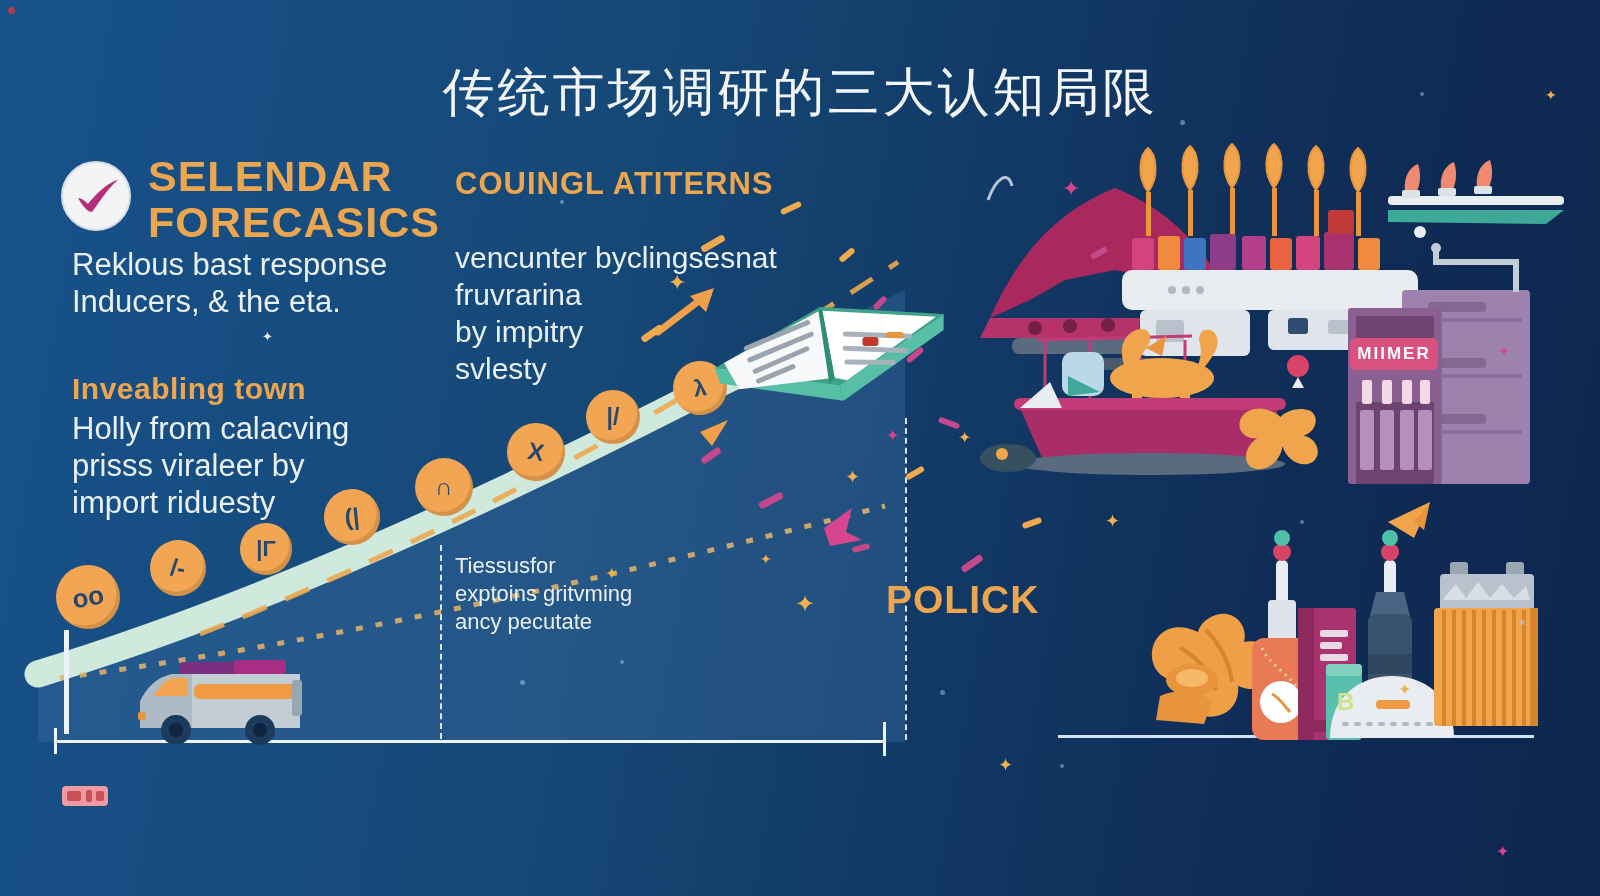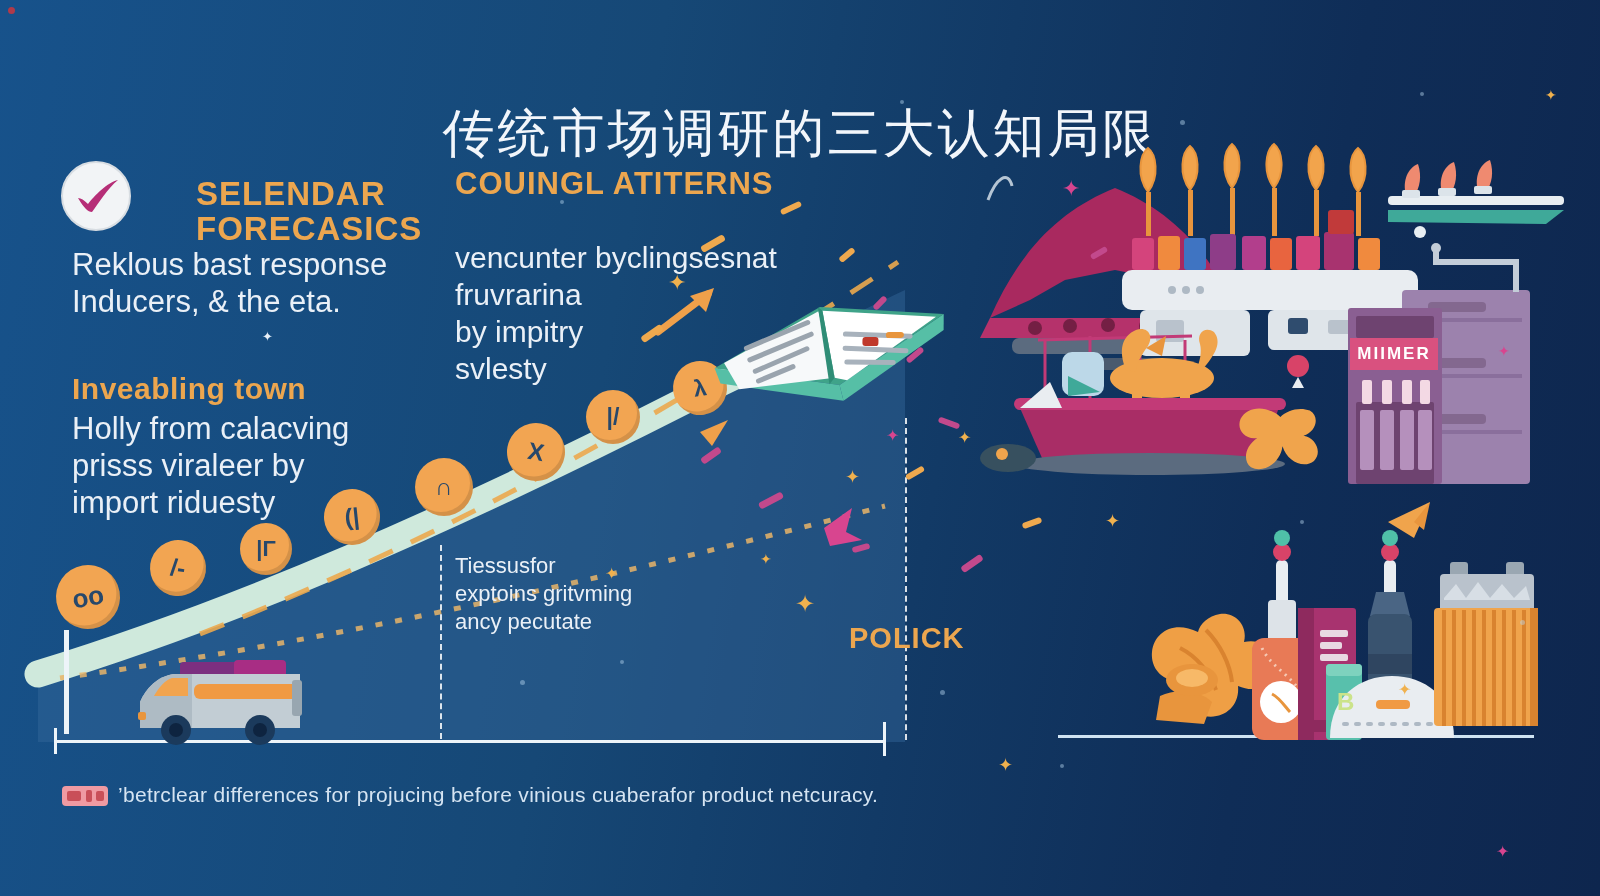--- a/index.html
+++ b/index.html
@@ -17,23 +17,23 @@
   .star.white{color:#E8F0F8;}
   .dash{border-radius:3px;}
   .milestone{
     border-radius:50%;background:#F2A552;
     display:flex;align-items:center;justify-content:center;
     color:#27486B;font-weight:700;
     box-shadow:inset -3px -4px 0 rgba(0,0,0,0.12);
   }
   .vdash{border-left:2px dashed rgba(255,255,255,0.85);}
   .dot{border-radius:50%;background:rgba(185,215,240,0.45);}
-  #title{left:0;top:58px;width:1600px;text-align:center;font-size:52px;letter-spacing:3px;color:#F2F6FB;font-weight:500;margin-top:41px;}
+  #title{left:0;top:58px;width:1600px;text-align:center;font-size:52px;letter-spacing:3px;color:#F2F6FB;font-weight:500;}
   #miimer-sign{background:#D9517F;color:#fff;font-weight:700;font-size:17px;letter-spacing:2px;
-    display:flex;align-items:center;justify-content:center;border-radius:0;}
+    display:flex;align-items:center;justify-content:center;border-radius:6px;}
   #legend-chip{background:#EF9AA2;border-radius:4px;}
   #legend-chip .seg{position:absolute;background:#C94F58;border-radius:2px;}
 </style>
 </head>
 <body>
 
 <div id="stage">
 
   <svg class="abs" style="left:0;top:0;" width="1600" height="896" viewBox="0 0 1600 896">
     <path d="M 38 674 C 240 612 450 520 690 398 C 740 372 800 340 905 290 L 905 742 L 38 742 Z" fill="#35699B" opacity="0.45"></path>
@@ -61,50 +61,49 @@
   <div class="abs vdash" style="left:905px;top:418px;height:322px;"></div>
 
   <div id="title" class="abs">传统市场调研的三大认知局限</div>
   <div class="abs" style="left:8px;top:7px;width:7px;height:7px;border-radius:50%;background:#B03A4A;"></div>
 
   <svg class="abs" style="left:60px;top:160px;" width="72" height="72" viewBox="0 0 72 72">
     <circle cx="36" cy="36" r="34" fill="#F2F4F6"></circle>
     <circle cx="36" cy="36" r="34" fill="none" stroke="#D8DDE2" stroke-width="2"></circle>
     <path d="M 18 38 C 24 48 28 52 32 52 C 38 44 48 28 58 20 C 48 22 34 36 28 44 C 24 40 21 38 18 38 Z" fill="#B62E77"></path>
   </svg>
-  <div class="abs pre h-orange" style="left:148px;top:177px;font-size:33px;line-height:1.06;letter-spacing:1px;margin-left:48px;">SELENDAR
+  <div class="abs pre h-orange" style="left:148px;top:154px;font-size:43px;line-height:1.06;letter-spacing:1px;">SELENDAR
 FORECASICS</div>
   <div class="abs pre body-txt" style="left:72px;top:246px;font-size:31px;line-height:1.2;">Reklous bast response
 Inducers, &amp; the eta.</div>
 
   <div class="abs pre body-txt" style="left:72px;top:410px;font-size:31px;line-height:1.2;">Holly from calacving
 prisss viraleer by
 import riduesty</div>
   <div class="abs h-orange" style="left:72px;top:372px;font-size:30px;letter-spacing:.5px;">Inveabling town</div>
 
   <div class="abs h-orange" style="left:455px;top:166px;font-size:31px;letter-spacing:1px;">COUINGL ATITERNS</div>
   <div class="abs pre body-txt" style="left:455px;top:204px;font-size:30px;line-height:1.23;margin-top:36px;">vencunter byclingsesnat
 fruvrarina
 by impitry
 svlesty</div>
 
   <div class="abs pre body-txt" style="left:455px;top:552px;font-size:22px;line-height:1.28;">Tiessusfor
 exptoins gritvming
 ancy pecutate</div>
 
-  <div class="abs h-orange" style="left:849px;top:578px;font-size:29px;letter-spacing:1px;margin-top:44px;">POLICK</div>
+  <div class="abs h-orange" style="left:886px;top:578px;font-size:39px;letter-spacing:1px;">POLICK</div>
 
   <div class="abs" style="left:1058px;top:735px;width:476px;height:3px;background:#CFE3F2;"></div>
 
   <div id="legend-chip" class="abs" style="left:62px;top:786px;width:46px;height:20px;">
     <span class="seg" style="left:5px;top:5px;width:14px;height:10px;"></span>
     <span class="seg" style="left:24px;top:4px;width:6px;height:12px;"></span>
     <span class="seg" style="left:34px;top:5px;width:8px;height:10px;"></span>
   </div>
-  <div class="abs" style="left:118px;top:783px;font-size:21px;color:#D5E4F2;letter-spacing:.3px;">’betrclear differences for projucing before vinious cuaberafor product netcuracy.</div>
 
   <div class="abs milestone" style="left:56px;top:565px;width:64px;height:64px;font-size:26px;transform:rotate(-10deg);">
       <span>oo</span>
     </div>
   <div class="abs milestone" style="left:150px;top:540px;width:56px;height:56px;font-size:24px;transform:rotate(8deg);">
       <span>/-</span>
     </div>
   <div class="abs milestone" style="left:240px;top:523px;width:52px;height:52px;font-size:22px;">
       <span>|Γ</span>
     </div>

